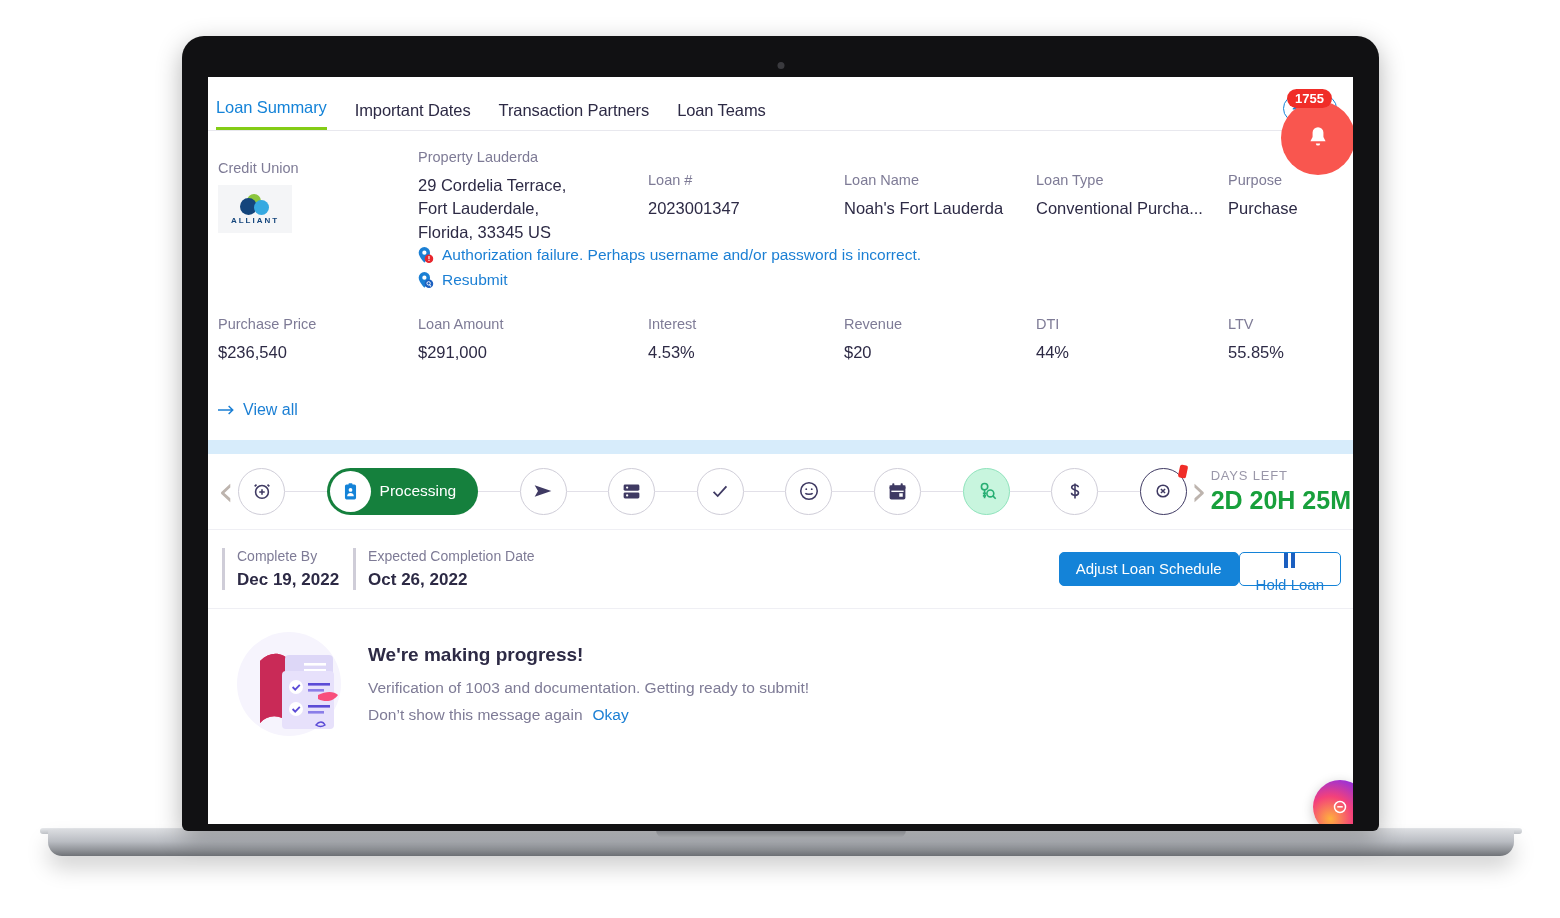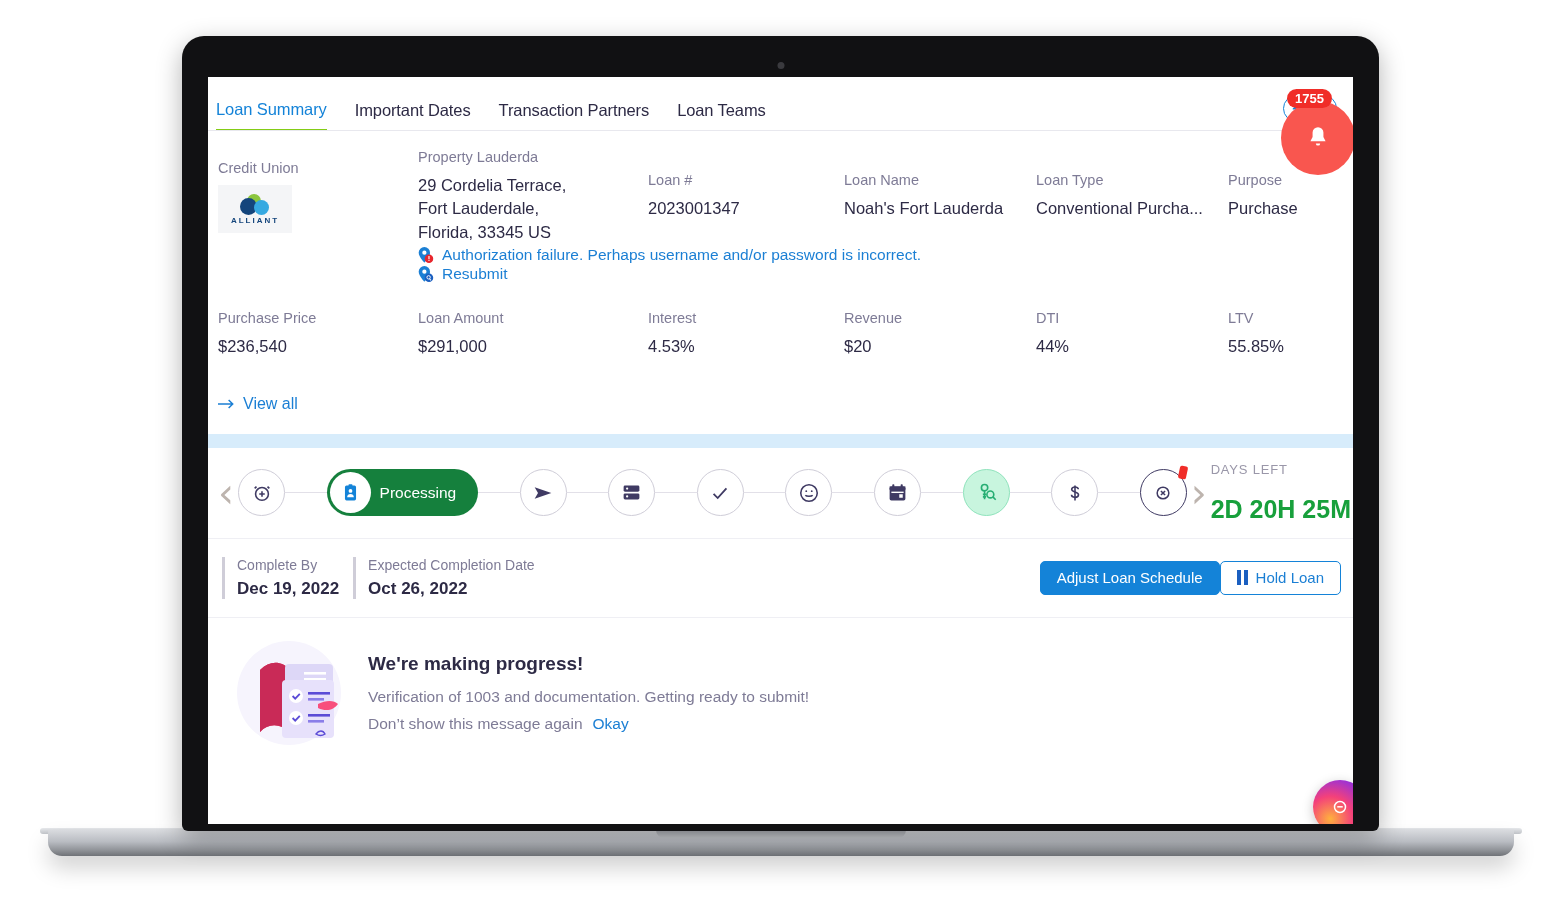--- a/index.html
+++ b/index.html
@@ -56,21 +56,21 @@
   
   .tabbar {
     position: relative; height: 54px; padding: 0 12px 0 4px;
     display: flex; align-items: flex-end; border-bottom: 1px solid #e8e8ee;
   }
   .tabs { display: flex; align-items: flex-end; gap: 28px; padding-left: 4px; }
   .tab {
     font-size: 16.5px; color: #2d2a45; padding-bottom: 10px;
     cursor: pointer; white-space: nowrap; letter-spacing: -0.1px;
   }
-  .tab.active { color: #1483d8; border-bottom: 1px solid #84cc16; }
+  .tab.active { color: #1483d8; border-bottom: 3px solid #84cc16; }
   .tabbar-actions {
     margin-left: auto; display: flex; align-items: center; gap: 0;
     padding-bottom: 8px; padding-right: 4px;
   }
   .circ-btn {
     width: 27px; height: 27px; border-radius: 50%;
     border: 1.5px solid #1483d8; display: flex; align-items: center;
     justify-content: center; cursor: pointer; background: #fff;
   }
   .bell-badge {
@@ -107,21 +107,21 @@
   .lc { position: absolute; border-radius: 50%; }
   .lc-green { width: 14px; height: 14px; background: #8cc63e; left: 12px; top: 0; }
   .lc-dark  { width: 17px; height: 17px; background: #14457c; left: 5px;  top: 4px; }
   .lc-light { width: 15px; height: 15px; background: #36a9e1; left: 19px; top: 6px; }
   .logo-text { font-size: 8px; letter-spacing: 2px; color: #14457c; font-weight: bold; }
 
   .alert-line {
     display: flex; align-items: flex-start; gap: 7px;
     margin-top: 14px; font-size: 15.5px; color: #1b7fd4; cursor: pointer;
   }
-  .alert-line.second { margin-top: 0; }
+  .alert-line.second { margin-top: 6px; }
 
   .metrics { margin-top: 26px; }
 
   .viewall {
     margin-top: 36px; display: inline-flex; align-items: center; gap: 7px;
     color: #1b7fd4; font-size: 16px; cursor: pointer;
   }
 
   .blue-band { height: 14px; background: #d7ecfb; margin-top: 20px; }
 
@@ -151,37 +151,37 @@
     display: flex; align-items: center; justify-content: center;
   }
   .step-active .step-label { font-size: 15.5px; }
   .connector { height: 1px; background: #e2e0e8; flex: 1 1 auto; min-width: 6px; }
   .arc-marker {
     position: absolute; right: -1px; top: -4px; width: 8px; height: 13px;
     background: #f02d28; border-radius: 2px; transform: rotate(12deg);
   }
   .days-left { margin-left: auto; text-align: left; padding-right: 2px; }
   .days-label { font-size: 13px; color: #9a97a9; letter-spacing: 0.8px; }
-  .days-value { font-size: 25px; color: #18a03c; font-weight: bold; margin-top: 18px; }
+  .days-value { font-size: 25px; color: #18a03c; font-weight: bold; margin-top: 3px; }
 
   
   .dates-row {
     display: flex; align-items: center; padding: 18px 8px 18px 14px;
     border-bottom: 1px solid #efeff4;
   }
   .date-block { padding-left: 12px; border-left: 3px solid #cfcdd8; margin-right: 14px; }
   .date-lbl { font-size: 14px; color: #7e7b96; }
   .date-val { font-size: 17px; color: #2d2a45; font-weight: bold; margin-top: 6px; }
   .btns { margin-left: auto; display: flex; gap: 0; padding-right: 4px; }
   .btn {
     height: 34px; border-radius: 5px; font-size: 15px; padding: 0 16px;
     display: flex; align-items: center; gap: 8px; cursor: pointer;
   }
   .btn-primary { background: #1483d8; color: #fff; border: 1px solid #1483d8; }
-  .btn-outline { background: #fff; color: #1b7fd4; border: 1px solid #1483d8; }
+  .btn-outline { background: #fff; color: #1b7fd4; border: 1px solid #1483d8; flex-direction: column; }
   .pause-ico { display: flex; gap: 3px; }
   .pause-ico i { display: block; width: 4px; height: 15px; background: #1b5fc0; }
 
   
   .progress-row { display: flex; align-items: center; padding: 16px 20px 0 22px; }
   .illus { width: 118px; height: 118px; flex: 0 0 auto; position: relative; }
   .msg { padding-left: 20px; }
   .msg-title { font-size: 19px; color: #2d2a45; font-weight: bold; }
   .msg-body { font-size: 15.5px; color: #7e7b96; margin-top: 13px; }
   .msg-foot { font-size: 15.5px; color: #7e7b96; margin-top: 9px; display: flex; align-items: center; gap: 10px; }

